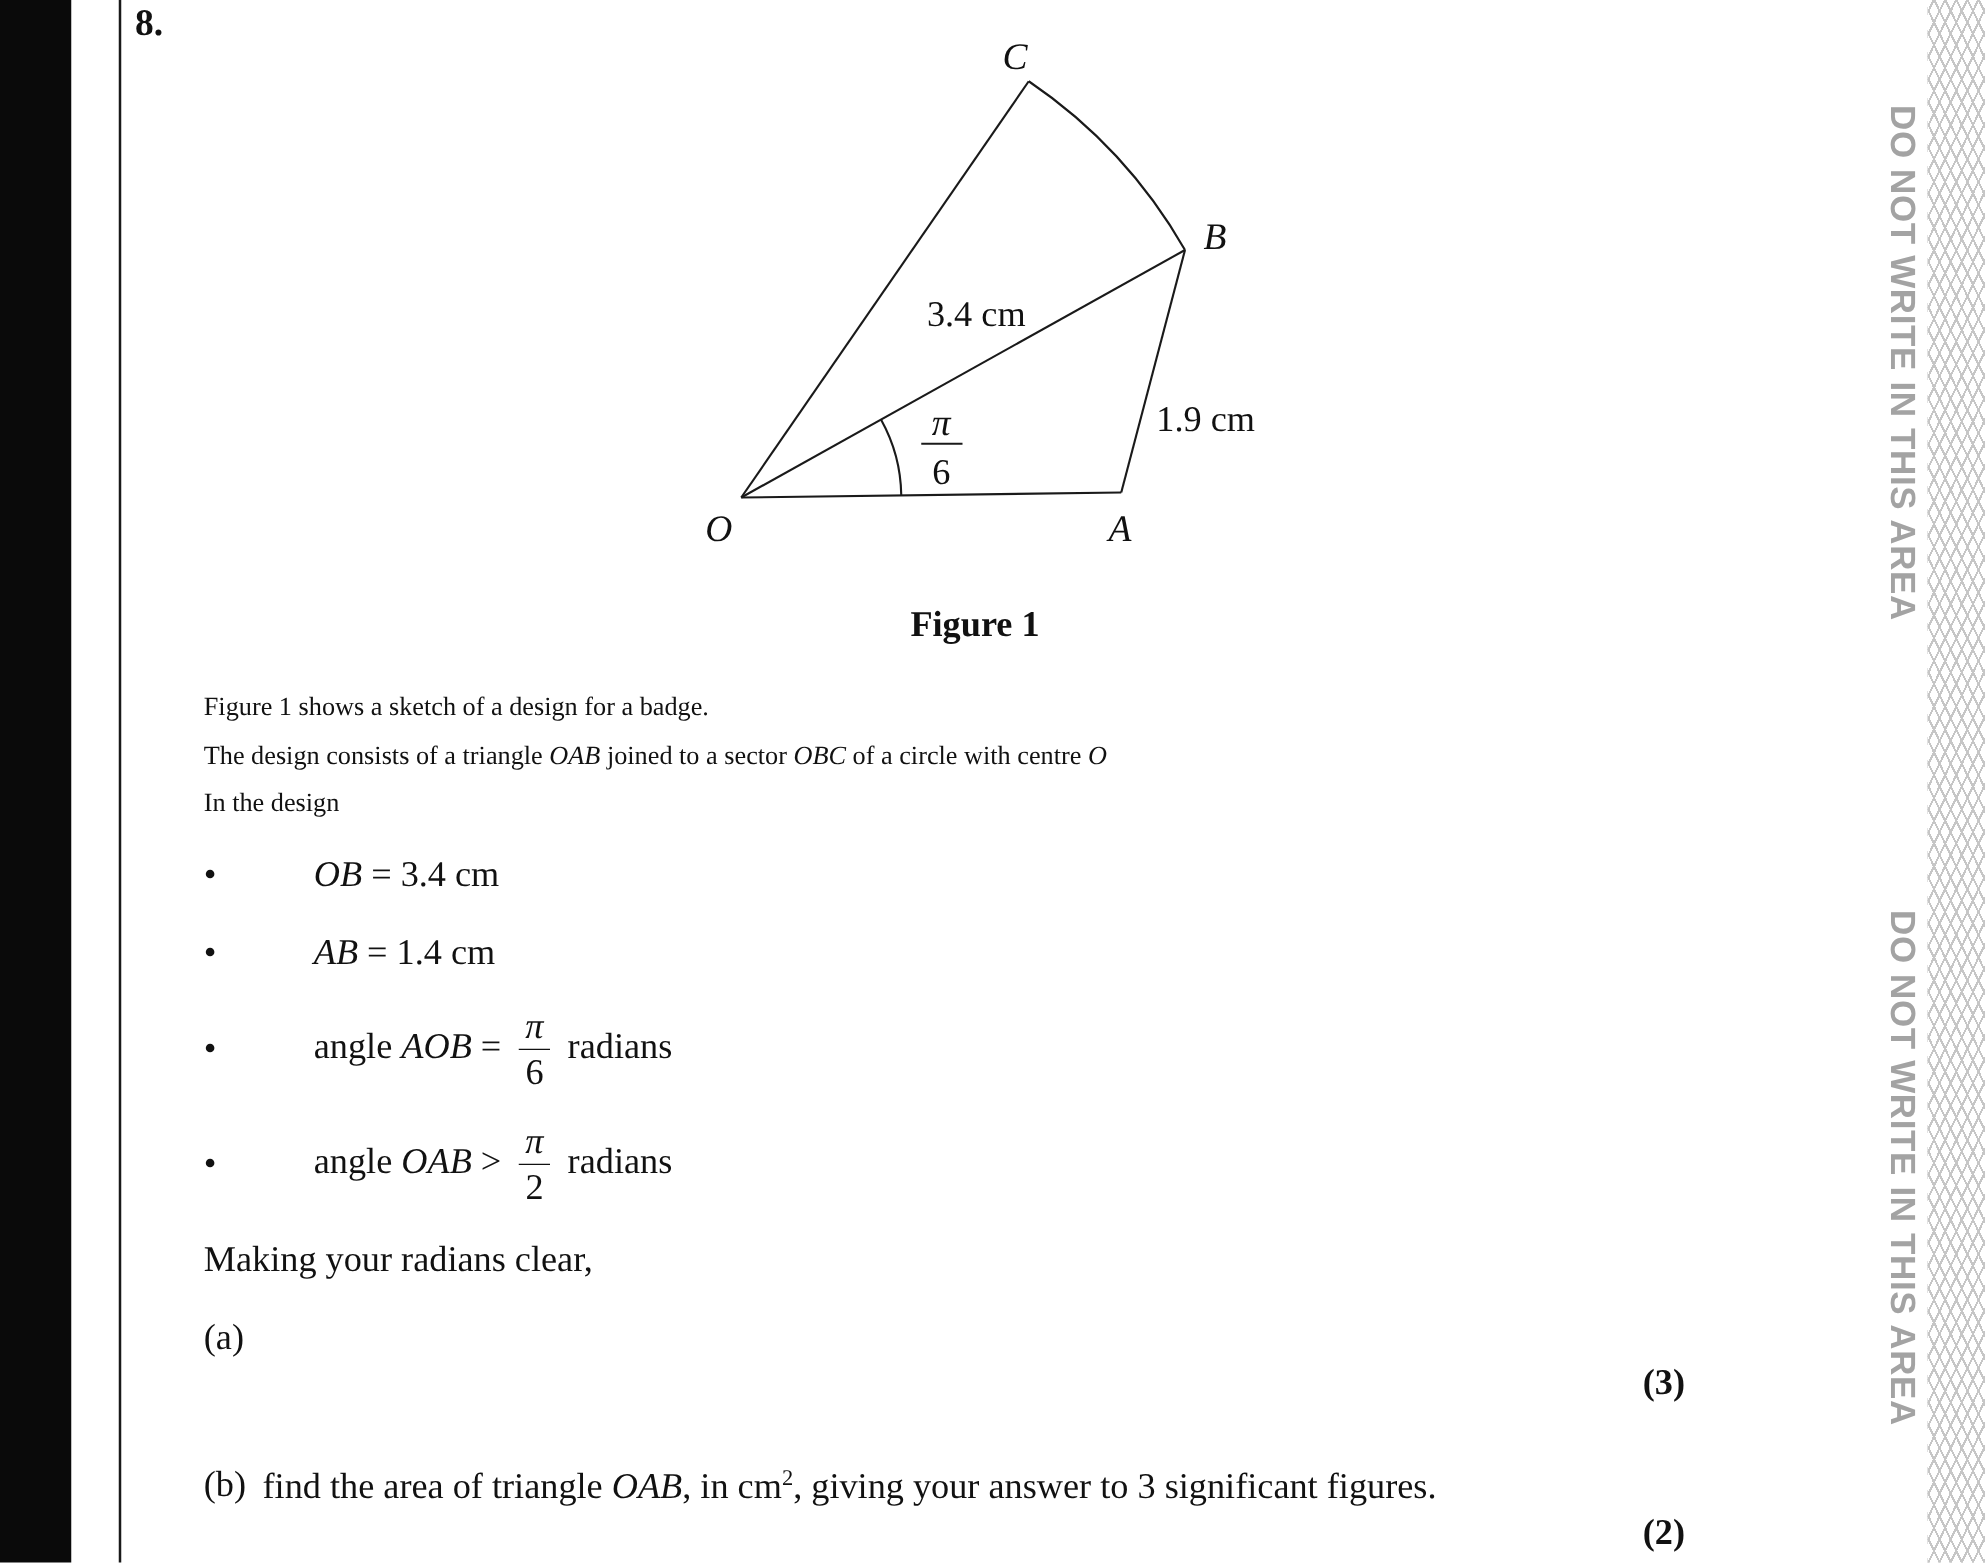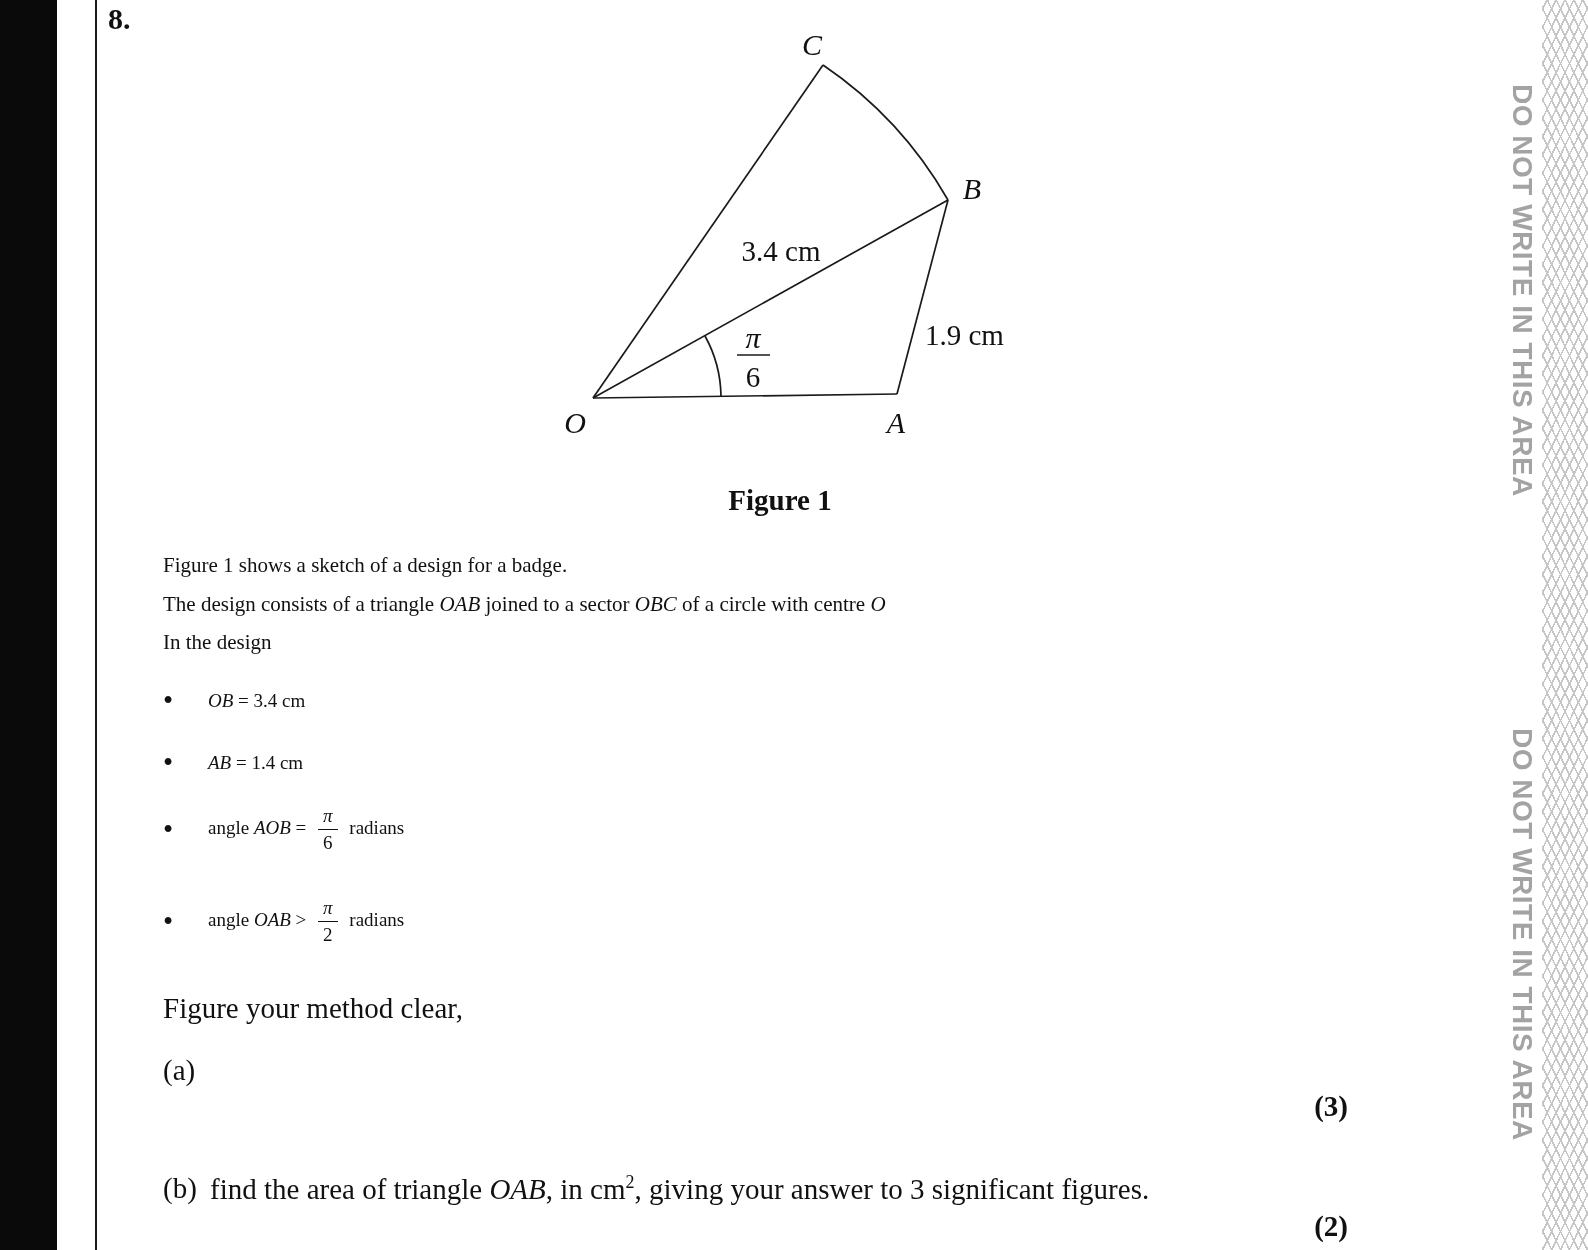--- a/index.html
+++ b/index.html
@@ -15,21 +15,21 @@
   
   .qnum{left:108px;top:2px;font-size:30px;font-weight:bold;}
   
   .figure-svg{left:540px;top:25px;}
   .fig-caption{left:540px;top:472px;width:480px;text-align:center;font-size:29px;font-weight:bold;margin-top:12px;}
   
   .bodytext{font-size:21px;line-height:38.5px;}
   .intro{left:163px;top:546px;width:1200px;}
   .bullet-row{left:163px;display:flex;align-items:center;}
   .dot{width:45px;font-size:29px;}
-  .bullet-text{font-size:19px;}
+  .bullet-text{font-size:29px;margin-left:43px;}
   .it{font-style:italic;}
   sup{font-size:0.62em;}
   .frac{display:inline-flex;flex-direction:column;align-items:center;vertical-align:middle;margin:0 7px;line-height:1.05;}
   .frac .num{display:block;padding:0 5px 3px;border-bottom:1.8px solid #111;font-style:italic;}
   .frac .den{display:block;padding-top:3px;}
   .method{left:163px;top:992px;font-size:29px;}
   .part-row{left:163px;width:1200px;font-size:29px;display:flex;}
   .part-label{width:47px;flex:0 0 47px;}
   .marks{left:163px;width:1185px;text-align:right;font-size:29px;font-weight:bold;}
   
@@ -106,21 +106,21 @@
       </span><span> radians</span></span>
 </div>
 <div class="abs bullet-row" style="top:898px">
   <span class="dot">•</span>
   <span class="bullet-text"><span>angle </span><span class="it">OAB</span><span> &gt; </span><span class="frac">
         <span class="num">π</span>
         <span class="den">2</span>
       </span><span> radians</span></span>
 </div>
 
-<div class="abs method"><span>Figure your method clear,</span></div>
+<div class="abs method"><span>Making your radians clear,</span></div>
 
 <div class="abs part-row" style="top:1054px">
   <span class="part-label">(a)</span>
 </div>
 <div class="abs marks" style="top:1090px">(3)</div>
 
 <div class="abs part-row" style="top:1172px">
   <span class="part-label">(b)</span>
   <span><span>find the area of triangle </span><span class="it">OAB</span><span>, in cm</span><sup>2</sup><span>, giving your answer to 3 significant figures.</span></span>
 </div>

